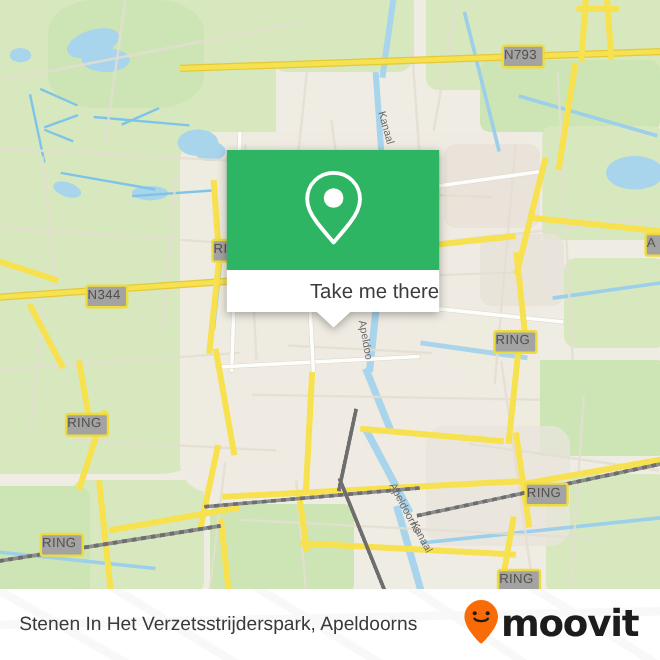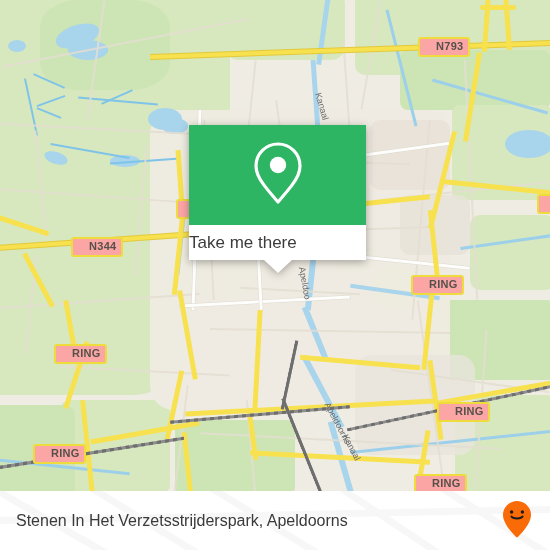--- a/index.html
+++ b/index.html
@@ -33,28 +33,28 @@
   .rail { position:absolute; background:#8c8c8c; }
   .rail-dash {
     position:absolute;
     background:repeating-linear-gradient(90deg,#6e6e6e 0 4px,transparent 4px 8px);
   }
   .stream { position:absolute; background:#7fc4e8; }
 
   
   .shield {
     position:absolute;
-    background:#fca5a5;
+    background:#a3a3a3;
     border:2px solid #eedb3c;
     border-radius:3px;
     color:#55514a;
     font-size:11px;
-    font-weight:bold;
+    font-weight:normal;
     line-height:1;
-    padding:2px 4px 3px 16px;
+    padding:2px 4px 3px 0;
     letter-spacing:.3px;
     white-space:nowrap;
     font-family:"Liberation Sans", sans-serif;
   }
 
   
   .city-label {
     position:absolute;
     color:#666259;
     font-size:21px;
@@ -76,21 +76,21 @@
     width:177px;
     filter:drop-shadow(0 2px 4px rgba(0,0,0,.33));
   }
   #popup-head {
     height:100px;
     background:#2eb563;
     display:flex; align-items:center; justify-content:center;
   }
   #popup-foot {
     height:35px; background:#fff;
-    display:flex; align-items:center; justify-content:flex-start;
+    display:flex; align-items:center; justify-content:flex-end;
     position:relative;
   }
   #popup-foot-label {
     color:#3c3c3c; font-size:17px;
     font-family:"Liberation Sans", sans-serif;
   }
   #popup-tail {
     position:absolute;
     left:50%; bottom:-13px; transform:translateX(-50%);
     width:0; height:0;
@@ -354,15 +354,16 @@
 
     <div id="brand">
       <span>
         <svg width="30" height="38" viewBox="0 0 30 38" xmlns="http://www.w3.org/2000/svg" aria-hidden="true">
           <path d="M15 1C7.3 1 1 7.3 1 15c0 8.4 9.5 18.4 13.1 21.9.5.5 1.3.5 1.8 0C19.5 33.4 29 23.4 29 15 29 7.3 22.7 1 15 1z" fill="#f96b07"></path>
           <circle cx="9.6" cy="12" r="1.7" fill="#1c1c1c"></circle>
           <circle cx="20.4" cy="12" r="1.7" fill="#1c1c1c"></circle>
           <path d="M9.4 16.6c1.6 2.6 9.6 2.6 11.2 0" stroke="#1c1c1c" stroke-width="1.9" fill="none" stroke-linecap="round"></path>
         </svg>
       </span>
+      <span id="brand-word">moovit</span>
     </div>
   </div>
 </div>
 
 </body></html>

